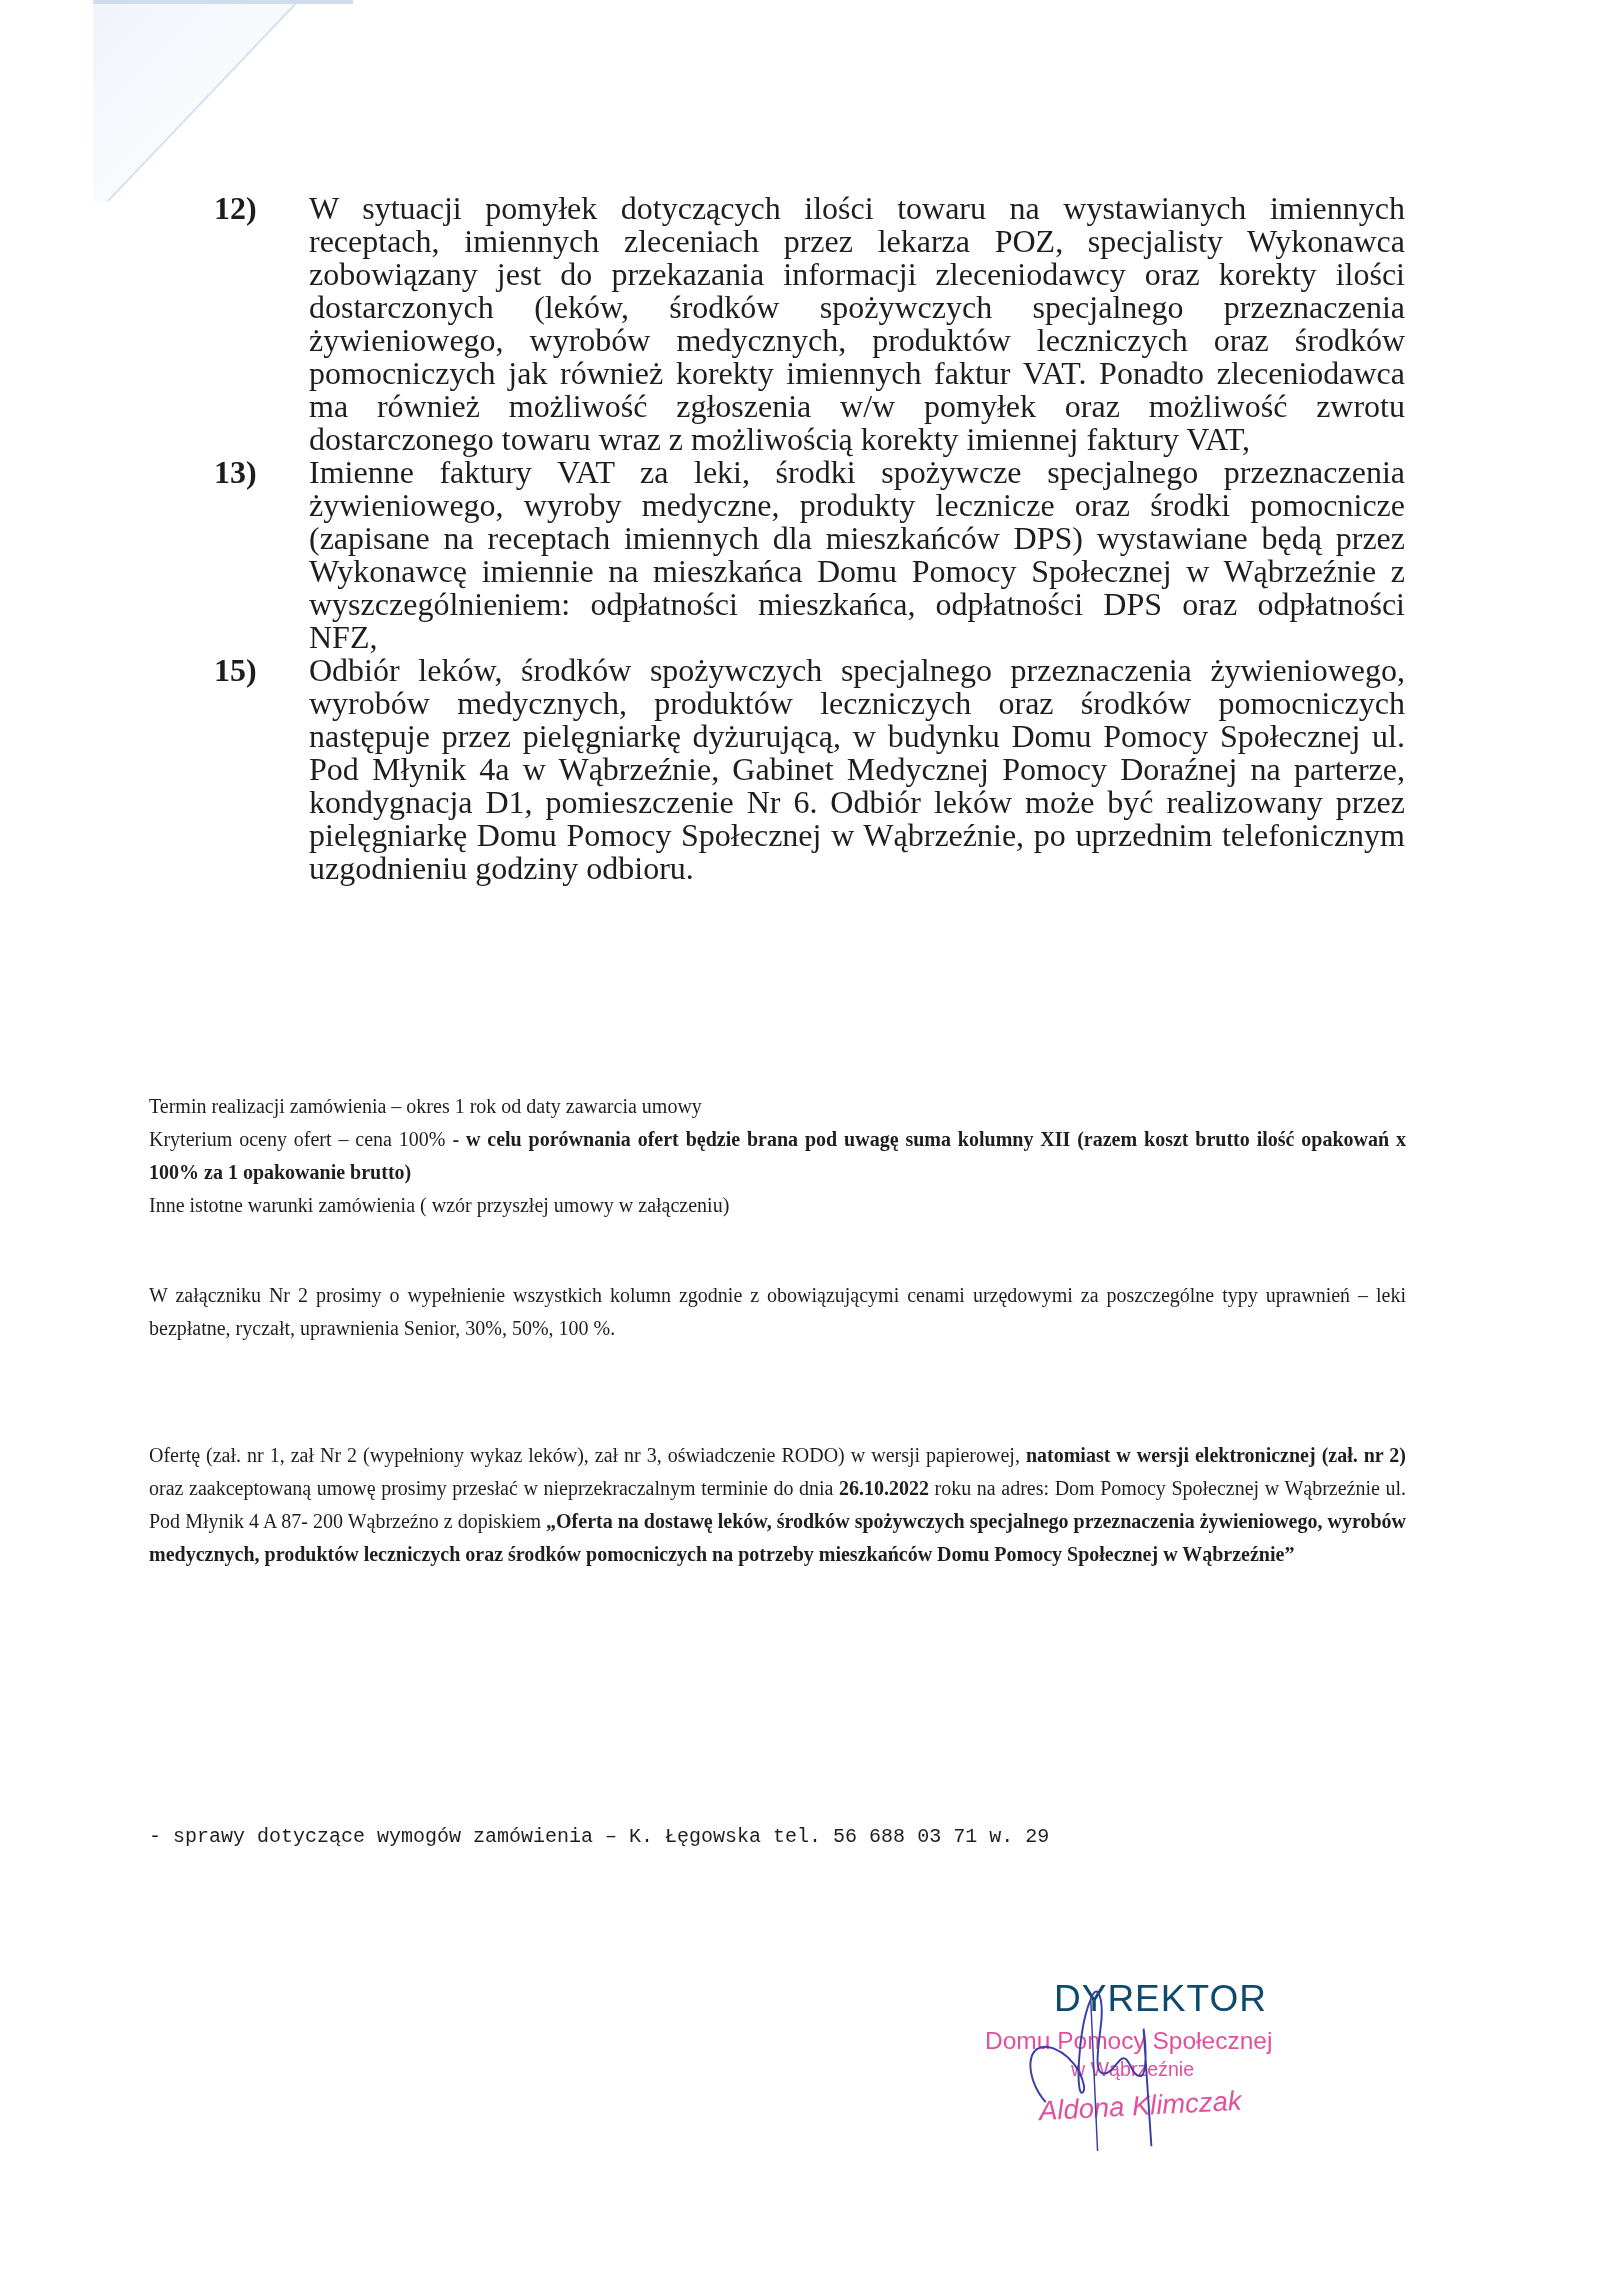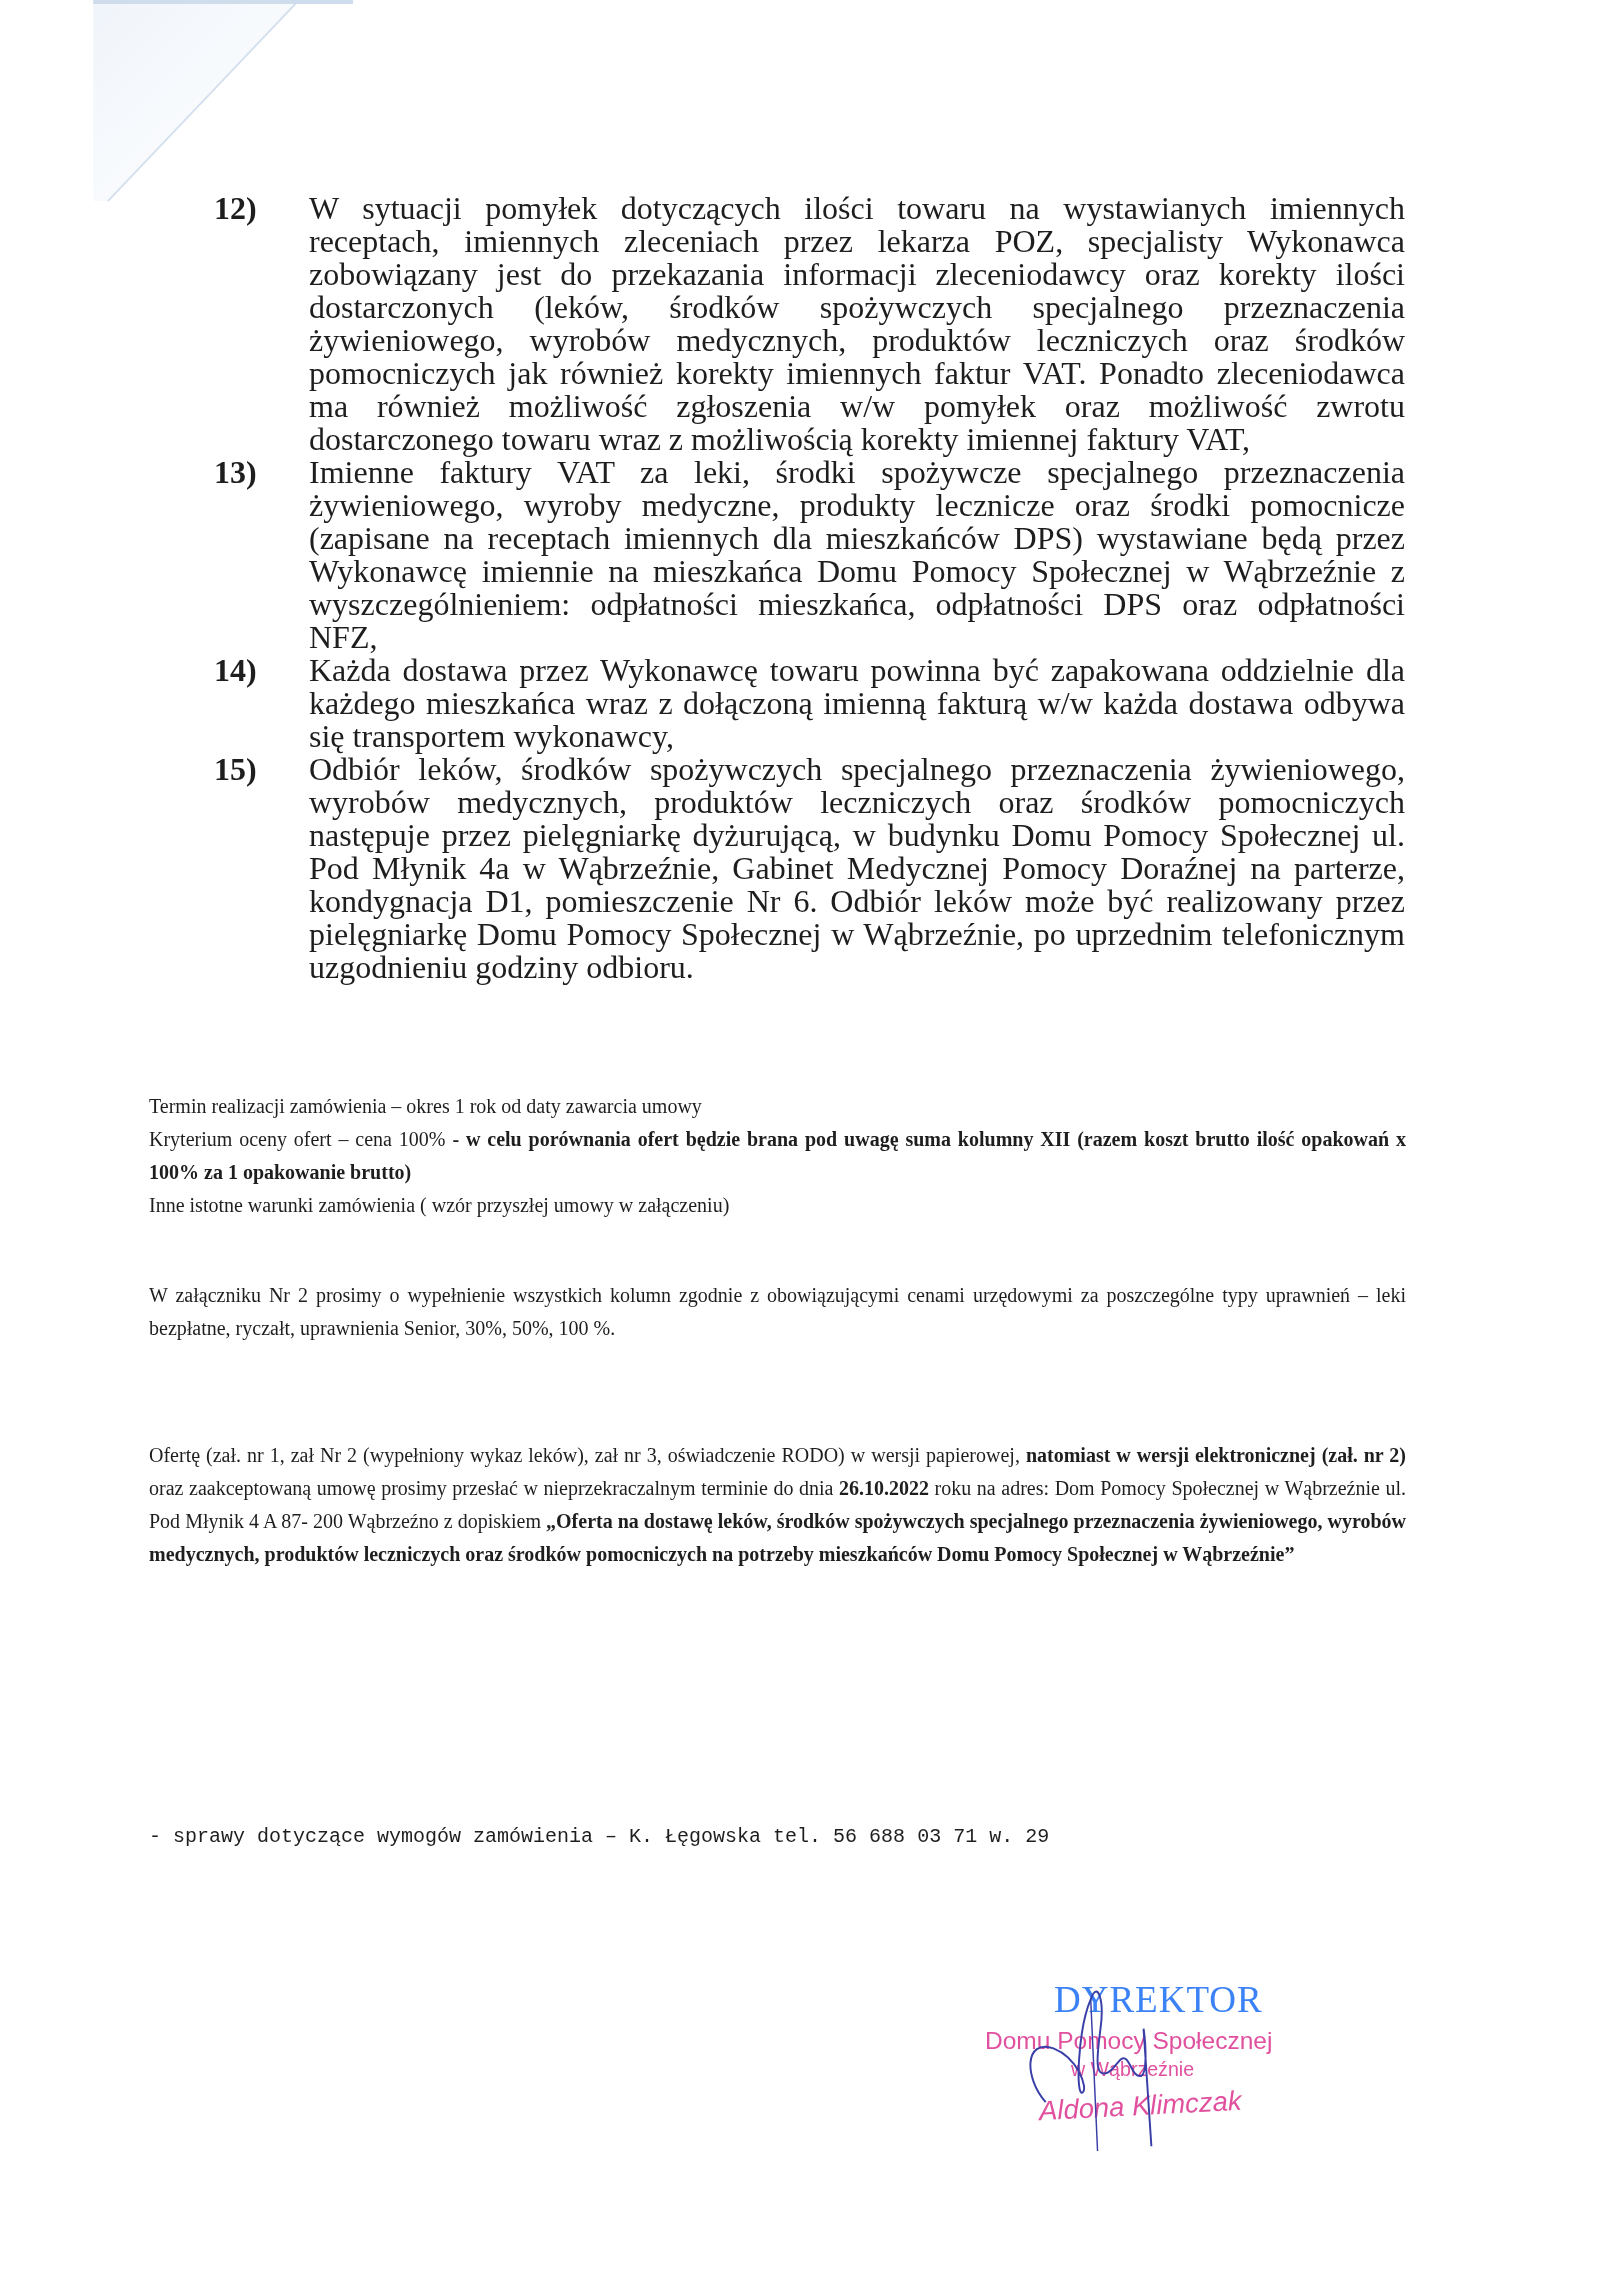--- a/index.html
+++ b/index.html
@@ -17,21 +17,21 @@
   }
   .page { position: absolute; left: 0; top: 0; width: 1620px; height: 2287px; }
   .list { position: absolute; left: 214px; top: 192px; width: 1191px; }
   .item { position: relative; padding-left: 51px; font-size: 32px; line-height: 33px; text-align: justify; }
   .item .num { position: absolute; left: 0; top: 0; font-weight: bold; }
   .item .txt { display: block; margin-left: 44px; }
   .block { position: absolute; left: 149px; width: 1257px; font-size: 20px; line-height: 33px; text-align: justify; }
   .b { font-weight: bold; }
   .line { display: block; }
   .stamp { position: absolute; left: 985px; top: 1970px; width: 323px; height: 167px; }
-  .stamp .s1 { position: absolute; left: 69px; top: 7.8px; font-family: Liberation Serif, serif; font-size: 37px; color: #3b82f6; letter-spacing: 1px; }
+  .stamp .s1 { position: absolute; left: 69px; top: 7.8px; font-family: Liberation Sans, sans-serif; font-size: 37px; color: #0c4a6e; letter-spacing: 1px; }
   .stamp .s2 { position: absolute; left: 0; top: 57px; font-family: "Liberation Sans", sans-serif; font-size: 24.5px; color: #e0509e; }
   .stamp .s3 { position: absolute; left: 86px; top: 88px; font-family: "Liberation Sans", sans-serif; font-size: 19.6px; color: #e0509e; }
   .stamp .s4 { position: absolute; left: 54px; top: 120px; font-family: "Liberation Sans", sans-serif; font-style: italic; font-size: 27.4px; color: #e0509e; transform: rotate(-3deg); }
   .stamp svg { position: absolute; left: 0; top: 0; }
 </style>
 </head>
 <body>
 
 <div class="page">
 
@@ -48,24 +48,20 @@
   </svg>
 
   <div class="list">
     <div class="item">
       <span class="num">12)</span>
       <span class="txt">W sytuacji pomyłek dotyczących ilości towaru na wystawianych imiennych receptach, imiennych zleceniach  przez lekarza POZ, specjalisty Wykonawca zobowiązany jest do przekazania informacji zleceniodawcy oraz korekty ilości dostarczonych (leków, środków spożywczych specjalnego przeznaczenia żywieniowego, wyrobów medycznych, produktów leczniczych oraz środków pomocniczych jak również korekty imiennych faktur VAT. Ponadto zleceniodawca ma również możliwość zgłoszenia w/w pomyłek oraz możliwość zwrotu dostarczonego towaru wraz z możliwością korekty imiennej faktury VAT,</span>
     </div>
     <div class="item">
       <span class="num">13)</span>
       <span class="txt">Imienne faktury VAT za leki, środki spożywcze specjalnego przeznaczenia żywieniowego, wyroby  medyczne, produkty  lecznicze  oraz środki pomocnicze (zapisane na receptach imiennych dla mieszkańców DPS) wystawiane będą przez Wykonawcę imiennie na mieszkańca Domu Pomocy Społecznej w Wąbrzeźnie z wyszczególnieniem: odpłatności  mieszkańca, odpłatności DPS oraz odpłatności NFZ,</span>
-    </div>
-    <div class="item">
-      <span class="num">14)</span>
-      <span class="txt">Każda dostawa przez Wykonawcę towaru powinna być zapakowana oddzielnie dla każdego  mieszkańca   wraz z dołączoną imienną fakturą w/w każda dostawa odbywa się transportem wykonawcy,</span>
     </div>
     <div class="item">
       <span class="num">15)</span>
       <span class="txt">Odbiór leków, środków spożywczych specjalnego przeznaczenia żywieniowego, wyrobów medycznych, produktów leczniczych oraz środków pomocniczych następuje przez pielęgniarkę dyżurującą, w budynku Domu Pomocy Społecznej ul. Pod Młynik 4a w Wąbrzeźnie, Gabinet Medycznej Pomocy Doraźnej na parterze, kondygnacja D1, pomieszczenie Nr 6. Odbiór leków może być realizowany przez pielęgniarkę Domu Pomocy Społecznej w Wąbrzeźnie, po uprzednim telefonicznym uzgodnieniu godziny odbioru.</span>
     </div>
   </div>
 
   <div class="block" style="top:1090px;">
     <span class="line">Termin realizacji zamówienia – okres 1 rok od daty zawarcia umowy</span>
     <span class="line"><span>Kryterium oceny ofert – cena 100% </span><span class="b">- w celu porównania ofert będzie brana pod uwagę suma kolumny XII (razem koszt brutto ilość opakowań x 100% za 1 opakowanie brutto)</span></span>

